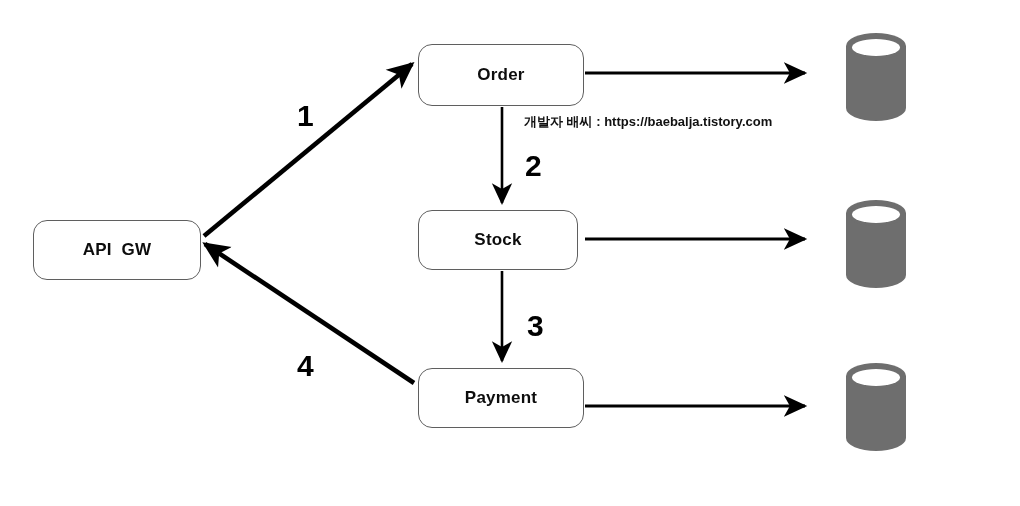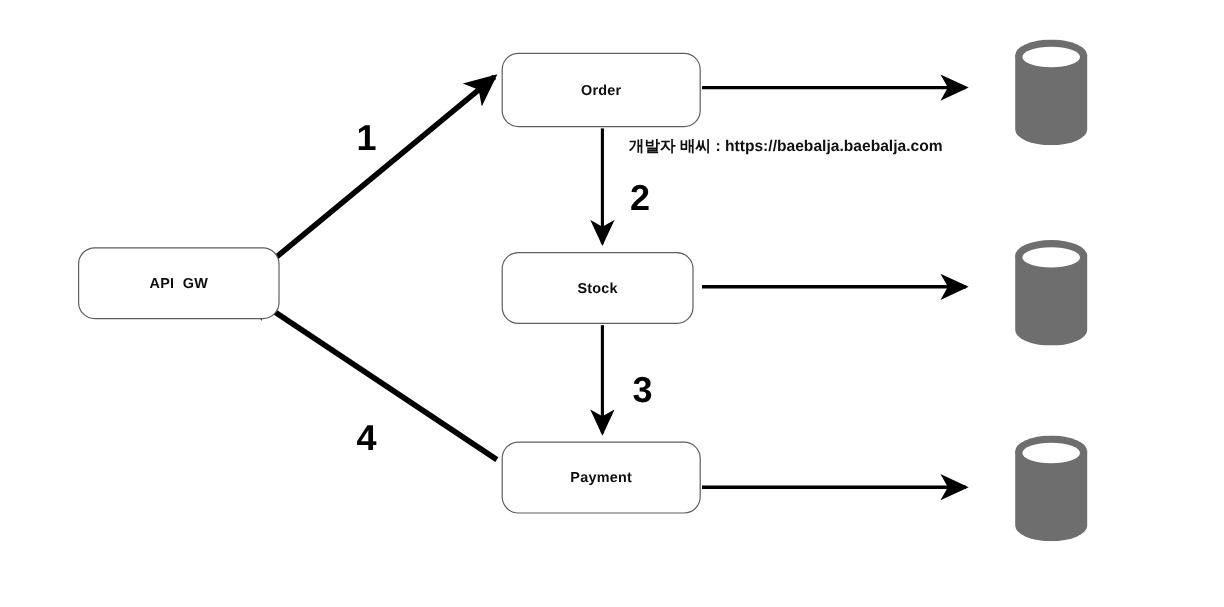--- a/index.html
+++ b/index.html
@@ -30,21 +30,21 @@
     background: #ffffff;
     border: 1px solid #5f5f5f;
     border-radius: 14px;
     display: flex;
     align-items: center;
     justify-content: center;
     z-index: 3;
   }
   .node-label {
     font-family: "Liberation Sans", sans-serif;
-    font-size: 12px;
+    font-size: 17px;
     font-weight: bold;
     color: #0d0d0d;
     letter-spacing: 0.2px;
     white-space: pre;
   }
   .edge-label {
     position: absolute;
     font-family: "Liberation Sans", sans-serif;
     font-size: 30px;
     font-weight: bold;
@@ -89,42 +89,42 @@
 
     <line x1="502" y1="271" x2="502" y2="361" stroke="#000000" stroke-width="2.6" marker-end="url(#ah-thin)"></line>
 
     <line x1="585" y1="73" x2="805" y2="73" stroke="#000000" stroke-width="2.8" marker-end="url(#ah-thin)"></line>
 
     <line x1="585" y1="239" x2="805" y2="239" stroke="#000000" stroke-width="2.8" marker-end="url(#ah-thin)"></line>
 
     <line x1="585" y1="406" x2="805" y2="406" stroke="#000000" stroke-width="2.8" marker-end="url(#ah-thin)"></line>
   </svg>
 
-  <div class="node" style="left:33px; top:206px; width:168px; height:60px;margin-left:32px;">
+  <div class="node" style="left:33px; top:220px; width:168px; height:60px;">
     <span class="node-label">API  GW</span>
   </div>
 
   <div class="node" style="left:418px; top:44px; width:166px; height:62px;">
     <span class="node-label">Order</span>
   </div>
 
   <div class="node" style="left:418px; top:210px; width:160px; height:60px;">
     <span class="node-label">Stock</span>
   </div>
 
   <div class="node" style="left:418px; top:368px; width:166px; height:60px;align-items:center;">
     <span class="node-label">Payment</span>
   </div>
 
   <div class="edge-label" style="left:297px; top:101px;">1</div>
   <div class="edge-label" style="left:525px; top:151px;">2</div>
   <div class="edge-label" style="left:527px; top:311px;">3</div>
   <div class="edge-label" style="left:297px; top:351px;">4</div>
 
-  <div class="watermark" style="left:524px; top:113px;">개발자 배씨 : https://baebalja.baebalja.com</div>
+  <div class="watermark" style="left:524px; top:113px;">개발자 배씨 : https://baebalja.tistory.com</div>
 
   <svg class="db" style="left:845px; top:33px;" width="62" height="88" viewBox="0 0 62 88" xmlns="http://www.w3.org/2000/svg">
     <path d="M1,13 L1,75 A30,13 0 0,0 61,75 L61,13 Z" fill="#6e6e6e"></path>
     <ellipse cx="31" cy="13" rx="30" ry="13" fill="#6e6e6e"></ellipse>
     <ellipse cx="31" cy="14.5" rx="24" ry="8.5" fill="#ffffff"></ellipse>
   </svg>
 
   <svg class="db" style="left:845px; top:200px;" width="62" height="88" viewBox="0 0 62 88" xmlns="http://www.w3.org/2000/svg">
     <path d="M1,13 L1,75 A30,13 0 0,0 61,75 L61,13 Z" fill="#6e6e6e"></path>
     <ellipse cx="31" cy="13" rx="30" ry="13" fill="#6e6e6e"></ellipse>

